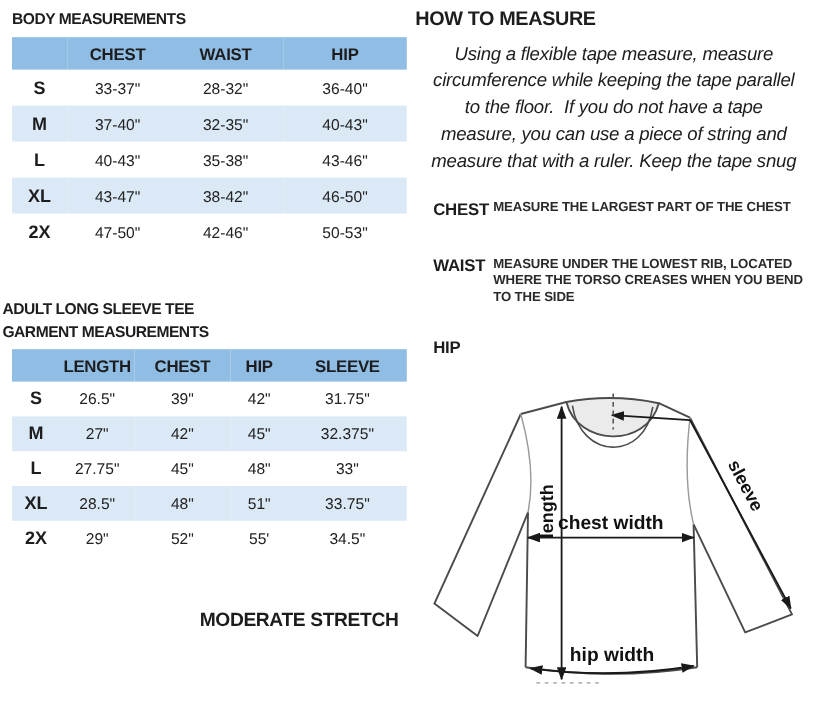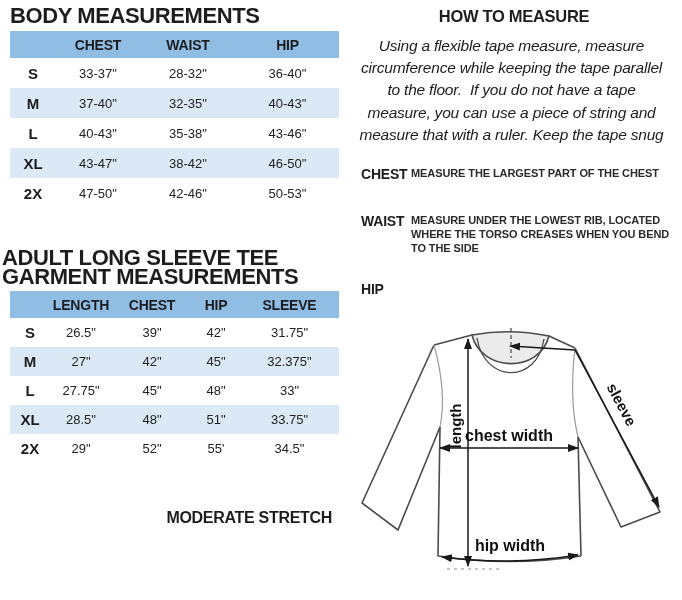--- a/index.html
+++ b/index.html
@@ -10,21 +10,21 @@
     --outline:#4b4b4b;
   }
   html,body{margin:0;padding:0;}
   body{
     width:682px;height:600px;position:relative;overflow:hidden;
     background:#ffffff;color:var(--ink);
     font-family:"Liberation Sans", sans-serif;
   }
   .abs{position:absolute;}
   .section-title{
-    font-weight:bold;font-size:22px;letter-spacing:-0.4px;
+    font-weight:bold;font-size:13px;letter-spacing:-0.4px;
     line-height:19px;white-space:pre-wrap;
   }
   
   table{border-collapse:collapse;table-layout:fixed;}
   #body-table{left:10px;top:31px;width:329px;}
   #garment-table{left:10px;top:291px;width:329px;}
   thead th{
     background:var(--header-blue);
     height:27px;font-size:14px;font-weight:bold;letter-spacing:-0.2px;
   }
@@ -40,21 +40,21 @@
   #body-table col.c3{width:103px}
   #garment-table col.c0{width:40px}
   #garment-table col.c1{width:62px}
   #garment-table col.c2{width:80px}
   #garment-table col.c3{width:48px}
   #garment-table col.c4{width:99px}
   
   #stretch-note{left:22px;top:509px;width:310px;text-align:right;
     font-weight:bold;font-size:16px;letter-spacing:-0.3px;}
   
-  #htm-title{left:346px;top:7px;width:336px;text-align:center;
+  #htm-title{left:346px;top:7px;width:336px;
     font-weight:bold;font-size:16.5px;letter-spacing:-0.3px;}
   #htm-para{left:341px;top:35px;width:341px;text-align:center;
     font-size:15.5px;line-height:22.2px;white-space:pre-wrap;letter-spacing:-0.2px;font-style:italic;}
   #defs{left:361px;top:166px;width:312px;}
   .def-row{display:flex;align-items:flex-start;}
   .def-row.m1{margin-bottom:31px;}
   .def-row.m2{margin-bottom:26px;}
   .def-term{flex:0 0 50px;font-weight:bold;font-size:14px;letter-spacing:-0.2px;}
   .def-text{flex:0 0 260px;font-weight:bold;font-size:11px;line-height:14px;
     letter-spacing:-0.1px;color:#2a2a2a;}

